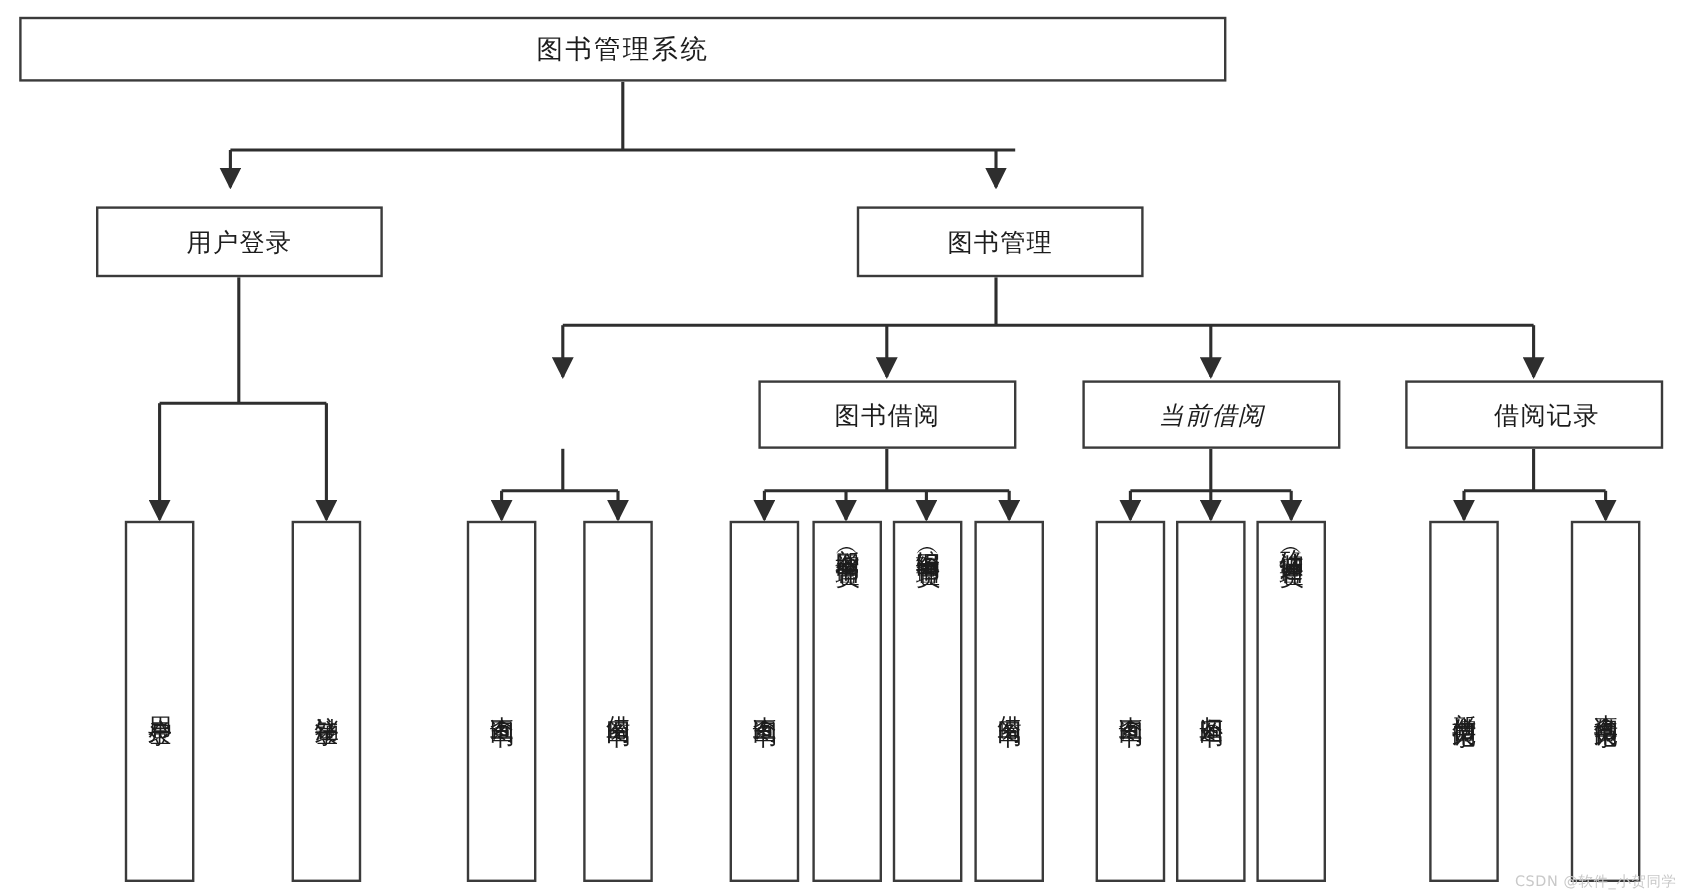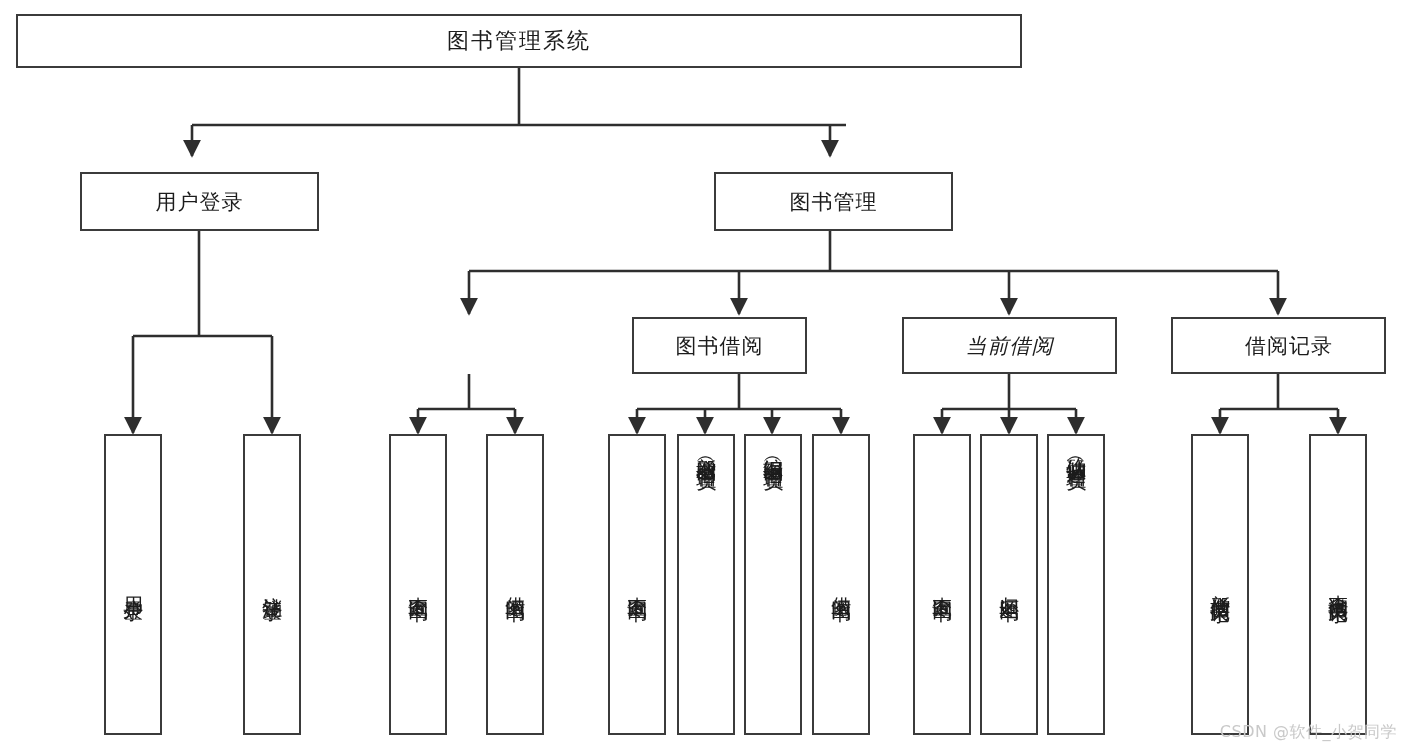--- a/index.html
+++ b/index.html
@@ -15,21 +15,21 @@
   .node.root{font-size:22px;letter-spacing:2px;}
 
   .leaf{position:absolute;box-sizing:border-box;background:#ffffff;
         border:2px solid #3b3b3b;display:flex;justify-content:center;
         color:#1c1c1c;overflow:hidden;}
   .leaf .vtext{writing-mode:vertical-rl;text-orientation:upright;
         font-size:20px;line-height:1.18;letter-spacing:2px;white-space:nowrap;}
   .leaf.mid{align-items:center;}
   .leaf.top{align-items:flex-start;padding-top:6px;}
 
-  .watermark{position:absolute;right:8px;bottom:4px;font-size:16px;
+  .watermark{position:absolute;right:8px;bottom:4px;font-size:12px;
         color:#c9c9c9;letter-spacing:0.5px;white-space:nowrap;}
 </style>
 </head>
 <body>
 
 <div id="stage">
 
   <svg class="edges" viewBox="0 0 1405 747">
     <defs>
       <marker id="arrow" viewBox="0 0 10 10" refX="9" refY="5" markerWidth="7" markerHeight="7" orient="auto-start-reverse">
@@ -84,21 +84,21 @@
     <span>图书管理系统</span>
   </div>
 
   <div class="node h" style="left:80px;top:172px;width:239px;height:59px;">
     <span>用户登录</span>
   </div>
   <div class="node h" style="left:714px;top:172px;width:239px;height:59px;">
     <span>图书管理</span>
   </div>
 
-  <div class="node h" style="left:632px;top:317px;width:175px;height:57px;">
+  <div class="node h" style="left:632px;top:317px;width:215px;height:57px;">
     <span>图书借阅</span>
   </div>
   <div class="node h" style="left:902px;top:317px;width:215px;height:57px;font-style:italic;">
     <span>当前借阅</span>
   </div>
   <div class="node h" style="left:1171px;top:317px;width:215px;height:57px;padding-left:21px;">
     <span>借阅记录</span>
   </div>
 
   <div class="leaf mid" style="left:104px;top:434px;width:58px;height:301px;">

